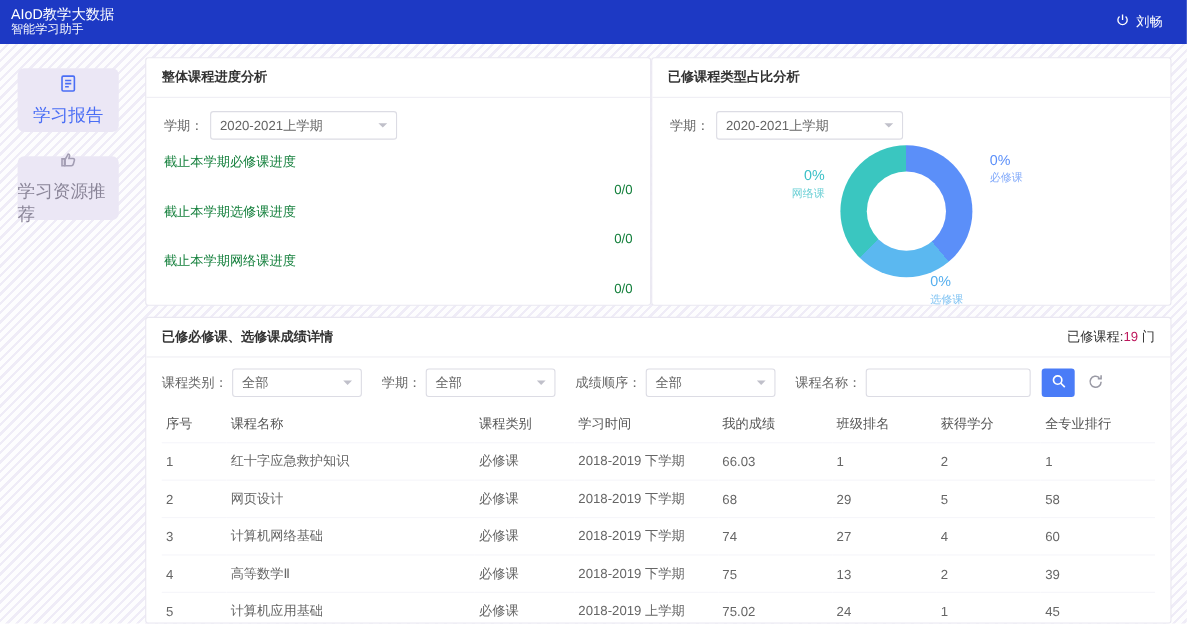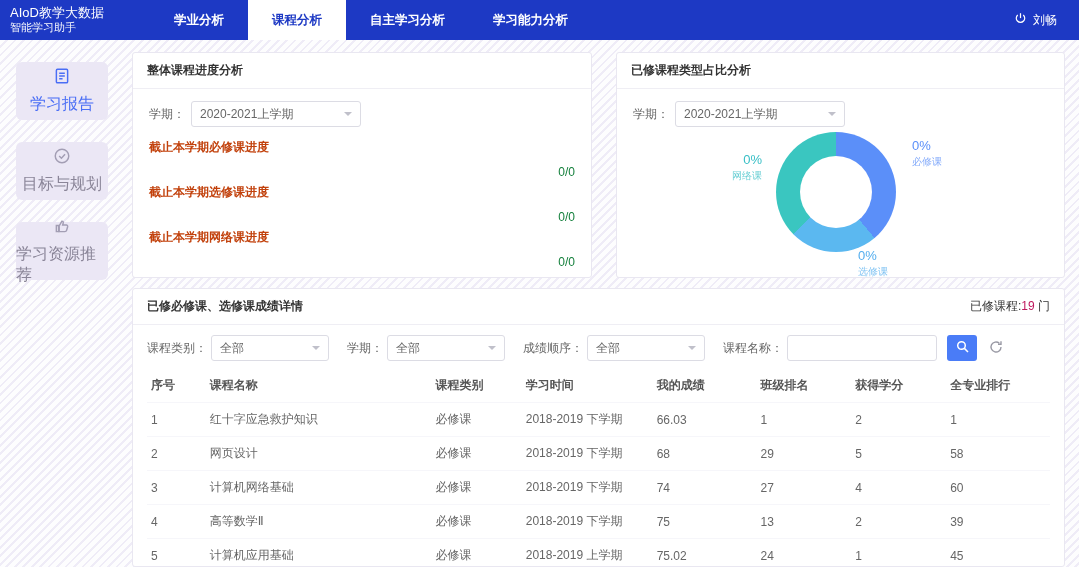--- a/index.html
+++ b/index.html
@@ -19,32 +19,32 @@
 
   
   .content{display:flex;height:527px;background:repeating-linear-gradient(135deg,#fdfdfe 0 4px,#efecf7 4px 6px)}
   .sidebar{width:122px;padding:22px 0 0 16px;flex:none}
   .side-item{width:92px;height:58px;background:#ebe7f5;border-radius:6px;display:flex;flex-direction:column;align-items:center;justify-content:center;gap:5px;margin-bottom:22px;color:#8a8598;font-size:16px;cursor:pointer}
   .side-item.active{color:#4a6ef5}
   .side-item svg{stroke:#a39eb4;fill:none;stroke-width:1.3}
   .side-item.active svg{stroke:#4a6ef5}
 
   .main{flex:1;padding:12px 14px 0 10px;display:flex;flex-direction:column;min-width:0}
-  .top-row{display:flex;gap:24px}
+  .top-row{display:flex;gap:0}
   .card{background:#fff;border:1px solid #e9e7f1;border-radius:3px}
   .card-head{display:flex;justify-content:space-between;align-items:center;padding:9px 14px;border-bottom:1px solid #efeef4;font-weight:bold;color:#333;font-size:12px}
 
   
   .progress-card{width:460px;height:226px;flex:none}
   .progress-body{padding:12px 16px 0}
   .sem-row{display:flex;align-items:center;gap:6px;margin-bottom:12px;color:#666}
   .select{height:26px;border:1px solid #dcdce4;border-radius:3px;display:inline-flex;align-items:center;justify-content:space-between;padding:0 8px;color:#666;background:#fff;min-width:170px;cursor:pointer}
   .chev{width:0;height:0;border-left:4px solid transparent;border-right:4px solid transparent;border-top:4px solid #c0c0ca;margin-left:8px}
   .pblock{margin-bottom:4px}
-  .pblock .plabel{font-weight:bold;color:#c2410c}
+  .pblock .plabel{font-weight:normal;color:#15803d}
   .pblock .pvalue{text-align:right;color:#15803d;margin:9px 0 5px}
 
   
   .donut-card{flex:1;height:226px;position:relative}
   .donut-body{position:relative;height:188px}
   .donut-body .sem-row{position:absolute;left:16px;top:12px;margin:0}
   .donut-wrap{position:absolute;left:49%;top:55%;transform:translate(-50%,-50%);width:120px;height:120px}
   .donut{width:120px;height:120px;border-radius:50%}
   .donut-hole{position:absolute;left:50%;top:50%;transform:translate(-50%,-50%);width:72px;height:72px;background:#fff;border-radius:50%}
   .donut-label{position:absolute;white-space:nowrap}
@@ -60,52 +60,34 @@
   .count .cv{color:#be185d;font-weight:normal}
   .filters{display:flex;align-items:center;padding:10px 14px 8px;color:#666}
   .flabel{margin-right:4px;white-space:nowrap}
   .fgap{width:18px;flex:none}
   .filters .select{min-width:118px}
   .input{height:26px;border:1px solid #dcdce4;border-radius:3px;width:150px;padding:0 8px;font-size:12px;color:#666;outline:none}
   .btn-search{width:30px;height:26px;background:#4a7cf7;border:none;border-radius:3px;margin-left:10px;display:flex;align-items:center;justify-content:center;cursor:pointer}
   .btn-refresh{width:26px;height:26px;background:none;border:none;margin-left:6px;cursor:pointer;display:flex;align-items:center;justify-content:center}
 
   table{width:calc(100% - 28px);margin:0 14px;border-collapse:collapse;table-layout:fixed}
-  th{font-weight:bold;color:#555;text-align:left;padding:8px 4px;font-size:12px}
+  th{font-weight:normal;color:#555;text-align:left;padding:8px 4px;font-size:12px}
   td{color:#666;padding:8px 4px;font-size:12px;overflow:hidden;white-space:nowrap;text-overflow:ellipsis}
   tbody tr{border-top:1px solid #f6f6fa}
   col.c1{width:6.5%}col.c2{width:25%}col.c3{width:10%}col.c4{width:14.5%}
   col.c5{width:11.5%}col.c6{width:10.5%}col.c7{width:10.5%}col.c8{width:11.5%}
 </style>
 </head>
 <body>
 
 <div class="topbar">
   <div class="logo">
     <div class="l1">AIoD教学大数据</div>
     <div class="l2">智能学习助手</div>
   </div>
-  <nav class="tabs">
-
-      <div class="tab">
-        <span>学业分析</span>
-      </div>
-
-      <div class="tab active">
-        <span>课程分析</span>
-      </div>
-
-      <div class="tab">
-        <span>自主学习分析</span>
-      </div>
-
-      <div class="tab">
-        <span>学习能力分析</span>
-      </div>
-    </nav>
   <div class="spacer"></div>
   <div class="user">
     <span>
       <svg width="13" height="13" viewBox="0 0 16 16">
           <path d="M8 1.5v6" stroke="#fff" stroke-width="1.5" fill="none"></path>
           <path d="M4.6 3.6a5.2 5.2 0 1 0 6.8 0" stroke="#fff" stroke-width="1.5" fill="none"></path>
         </svg>
     </span>
     <span>刘畅</span>
   </div>
@@ -114,29 +96,20 @@
 <div class="content">
   <aside class="sidebar">
     <div class="side-item active">
       <span>
         <svg width="18" height="18" viewBox="0 0 16 16">
             <rect x="3" y="2" width="10" height="12" rx="1"></rect>
             <path d="M5.5 5.5h5M5.5 8h5M5.5 10.5h3"></path>
           </svg>
       </span>
       <span>学习报告</span>
-    </div>
-    <div class="side-item">
-      <span>
-        <svg width="18" height="18" viewBox="0 0 16 16">
-            <circle cx="8" cy="8" r="6"></circle>
-            <path d="M5.5 8l2 2 3.2-3.5"></path>
-          </svg>
-      </span>
-      <span>目标与规划</span>
     </div>
     <div class="side-item">
       <span>
         <svg width="18" height="18" viewBox="0 0 16 16">
             <path d="M3 7.5h2V13H3z"></path>
             <path d="M5.5 12.5V8l2.4-4.3c.9-.1 1.4.6 1.2 1.5L8.6 7.2h3.3c.8 0 1.3.7 1.1 1.5l-.9 3.2c-.2.7-.8 1.1-1.5 1.1H5.5z"></path>
           </svg>
       </span>
       <span>学习资源推荐</span>
     </div>

